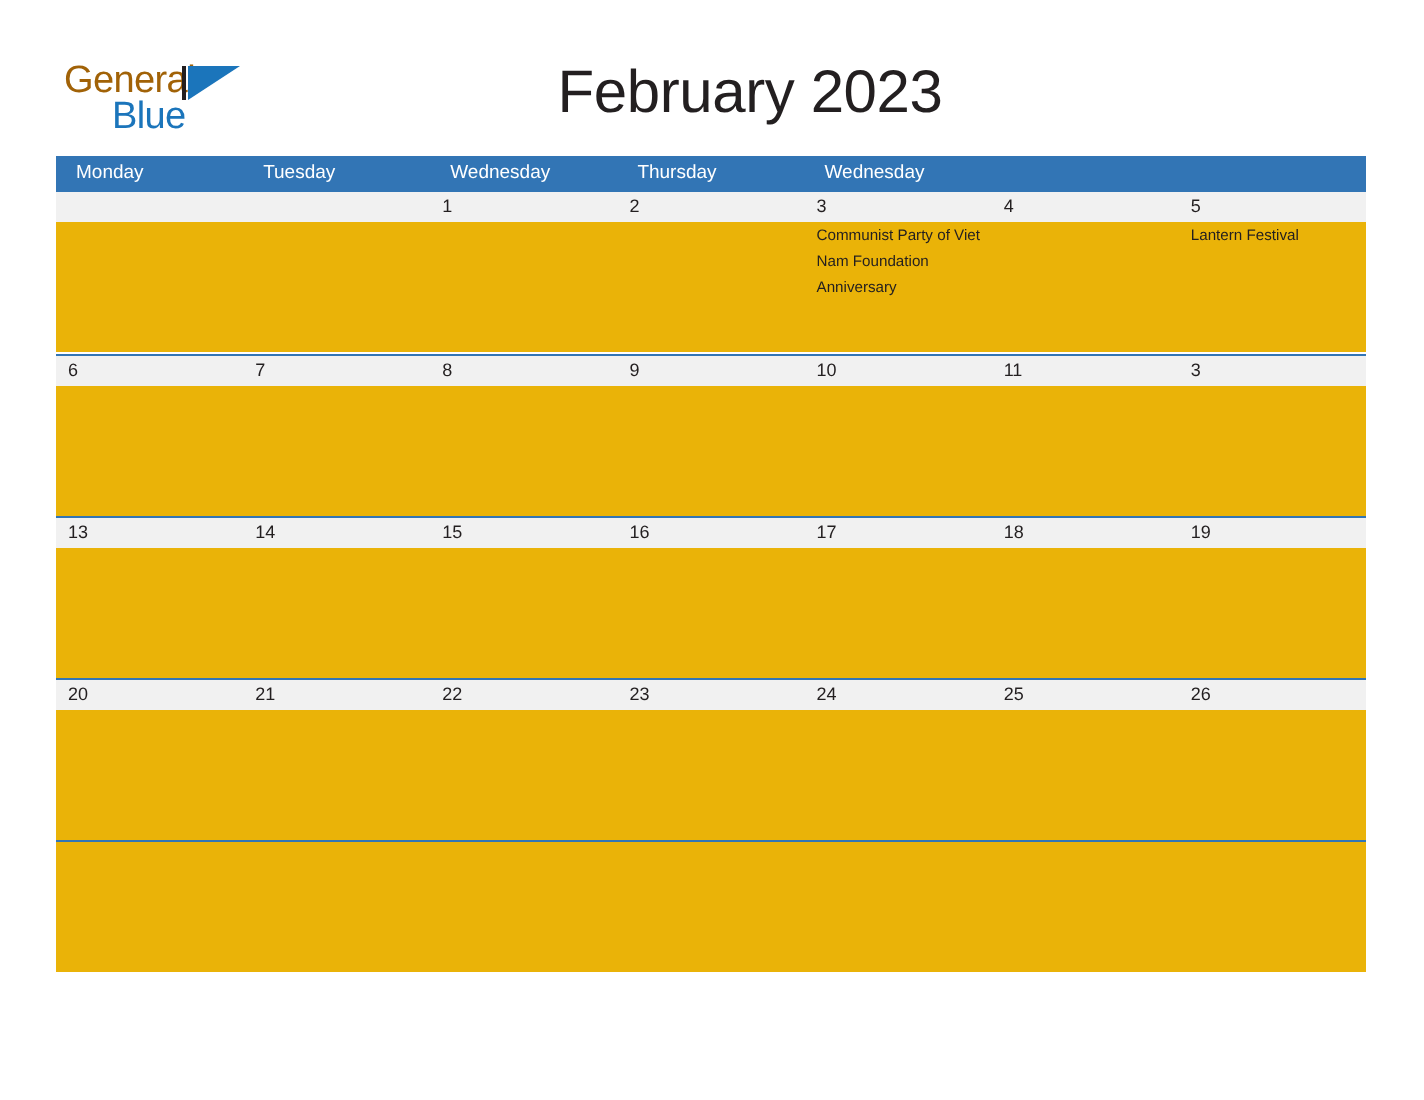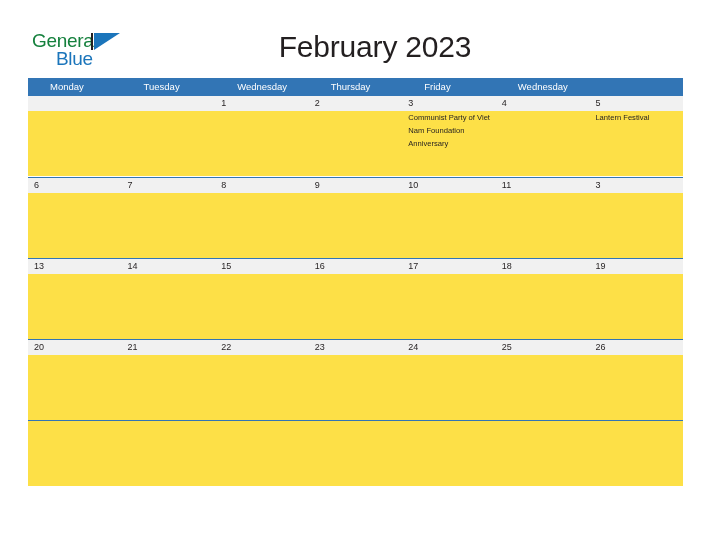--- a/index.html
+++ b/index.html
@@ -29,21 +29,21 @@
     left: 32px;
     top: 31px;
     width: 92px;
     height: 40px;
   }
   .logo-general {
     position: absolute;
     left: 0;
     top: 0;
     font-size: 19px;
-    color: #15803d;
+    color: #a16207;
     letter-spacing: -0.3px;
     line-height: 20px;
     white-space: nowrap;
   }
   .logo-blue {
     position: absolute;
     left: 24px;
     top: 18px;
     font-size: 19px;
     color: #1b75bb;
@@ -100,21 +100,21 @@
   }
 
   .dow-row {
     display: flex;
     background: #3275b5;
     height: 18px;
   }
   .dow-cell {
     width: 93.571px;
     box-sizing: border-box;
-    padding-left: 22px;
+    padding-left: 10px;
     color: #ffffff;
     font-size: 9.5px;
     line-height: 18px;
     white-space: nowrap;
     overflow: hidden;
   }
 
   .week {
     position: relative;
     height: 81px;
@@ -125,21 +125,21 @@
     border-top: none;
   }
   .week-numbers {
     display: flex;
     height: 15px;
     background: #f1f1f1;
   }
   .week-body {
     display: flex;
     height: 65px;
-    background: #fde047;
+    background: #eab308;
   }
   .num-cell {
     width: 93.571px;
     box-sizing: border-box;
     padding-left: 6px;
     font-size: 9px;
     line-height: 15px;
     color: #231f20;
     white-space: nowrap;
     overflow: hidden;
@@ -170,21 +170,20 @@
 
   <div class="country">Vietnam</div>
 </div>
 
 <div class="calendar">
   <div class="dow-row">
       <div class="dow-cell">Monday</div>
       <div class="dow-cell">Tuesday</div>
       <div class="dow-cell">Wednesday</div>
       <div class="dow-cell">Thursday</div>
-      <div class="dow-cell">Friday</div>
       <div class="dow-cell">Wednesday</div>
     </div>
   <div class="weeks-container">
       <div class="week">
         <div class="week-numbers">
           <div class="num-cell"></div>
           <div class="num-cell"></div>
           <div class="num-cell">1</div>
           <div class="num-cell">2</div>
           <div class="num-cell">3</div>

